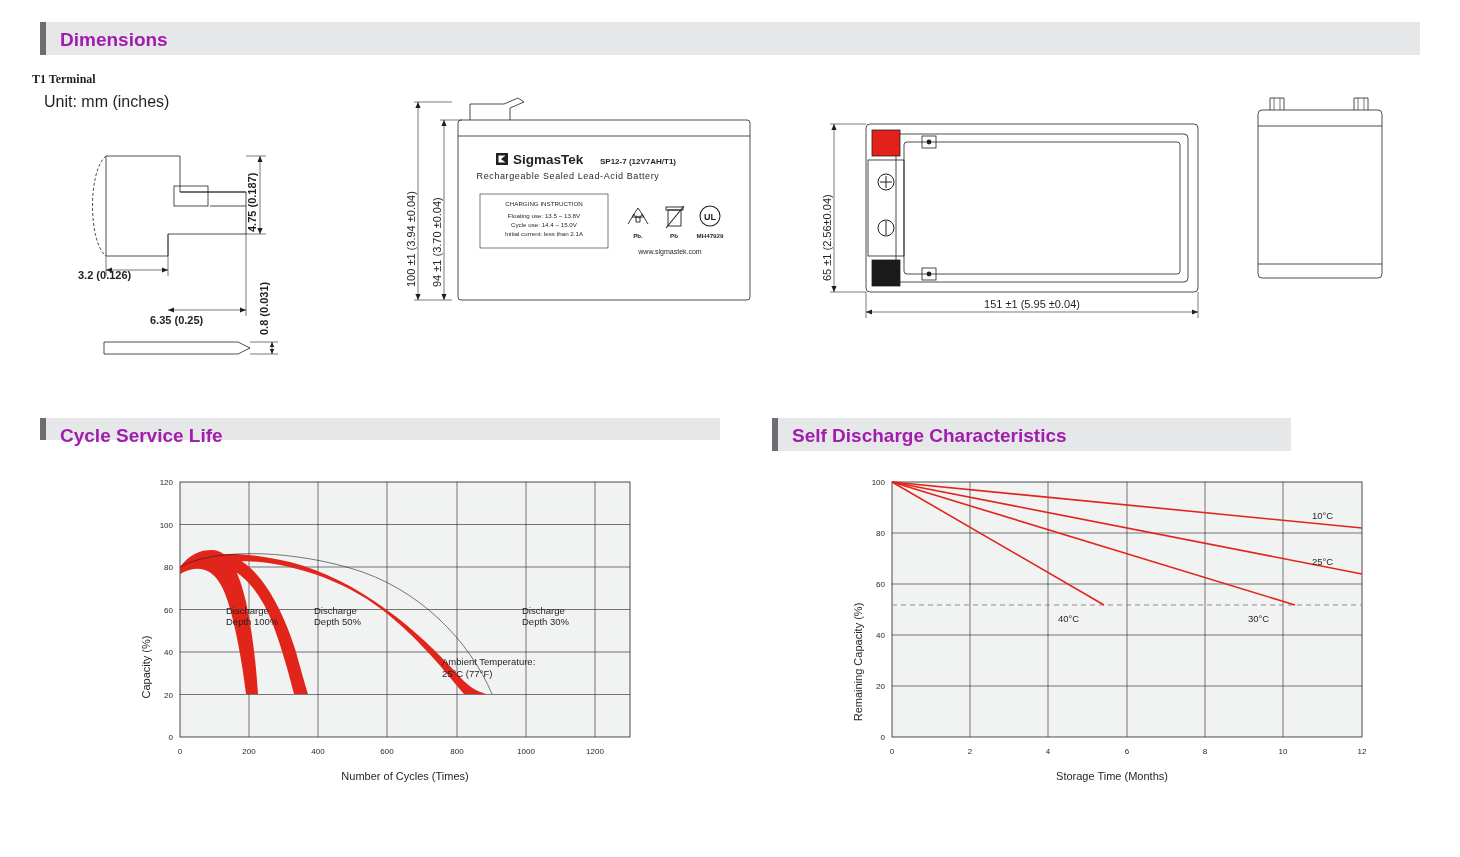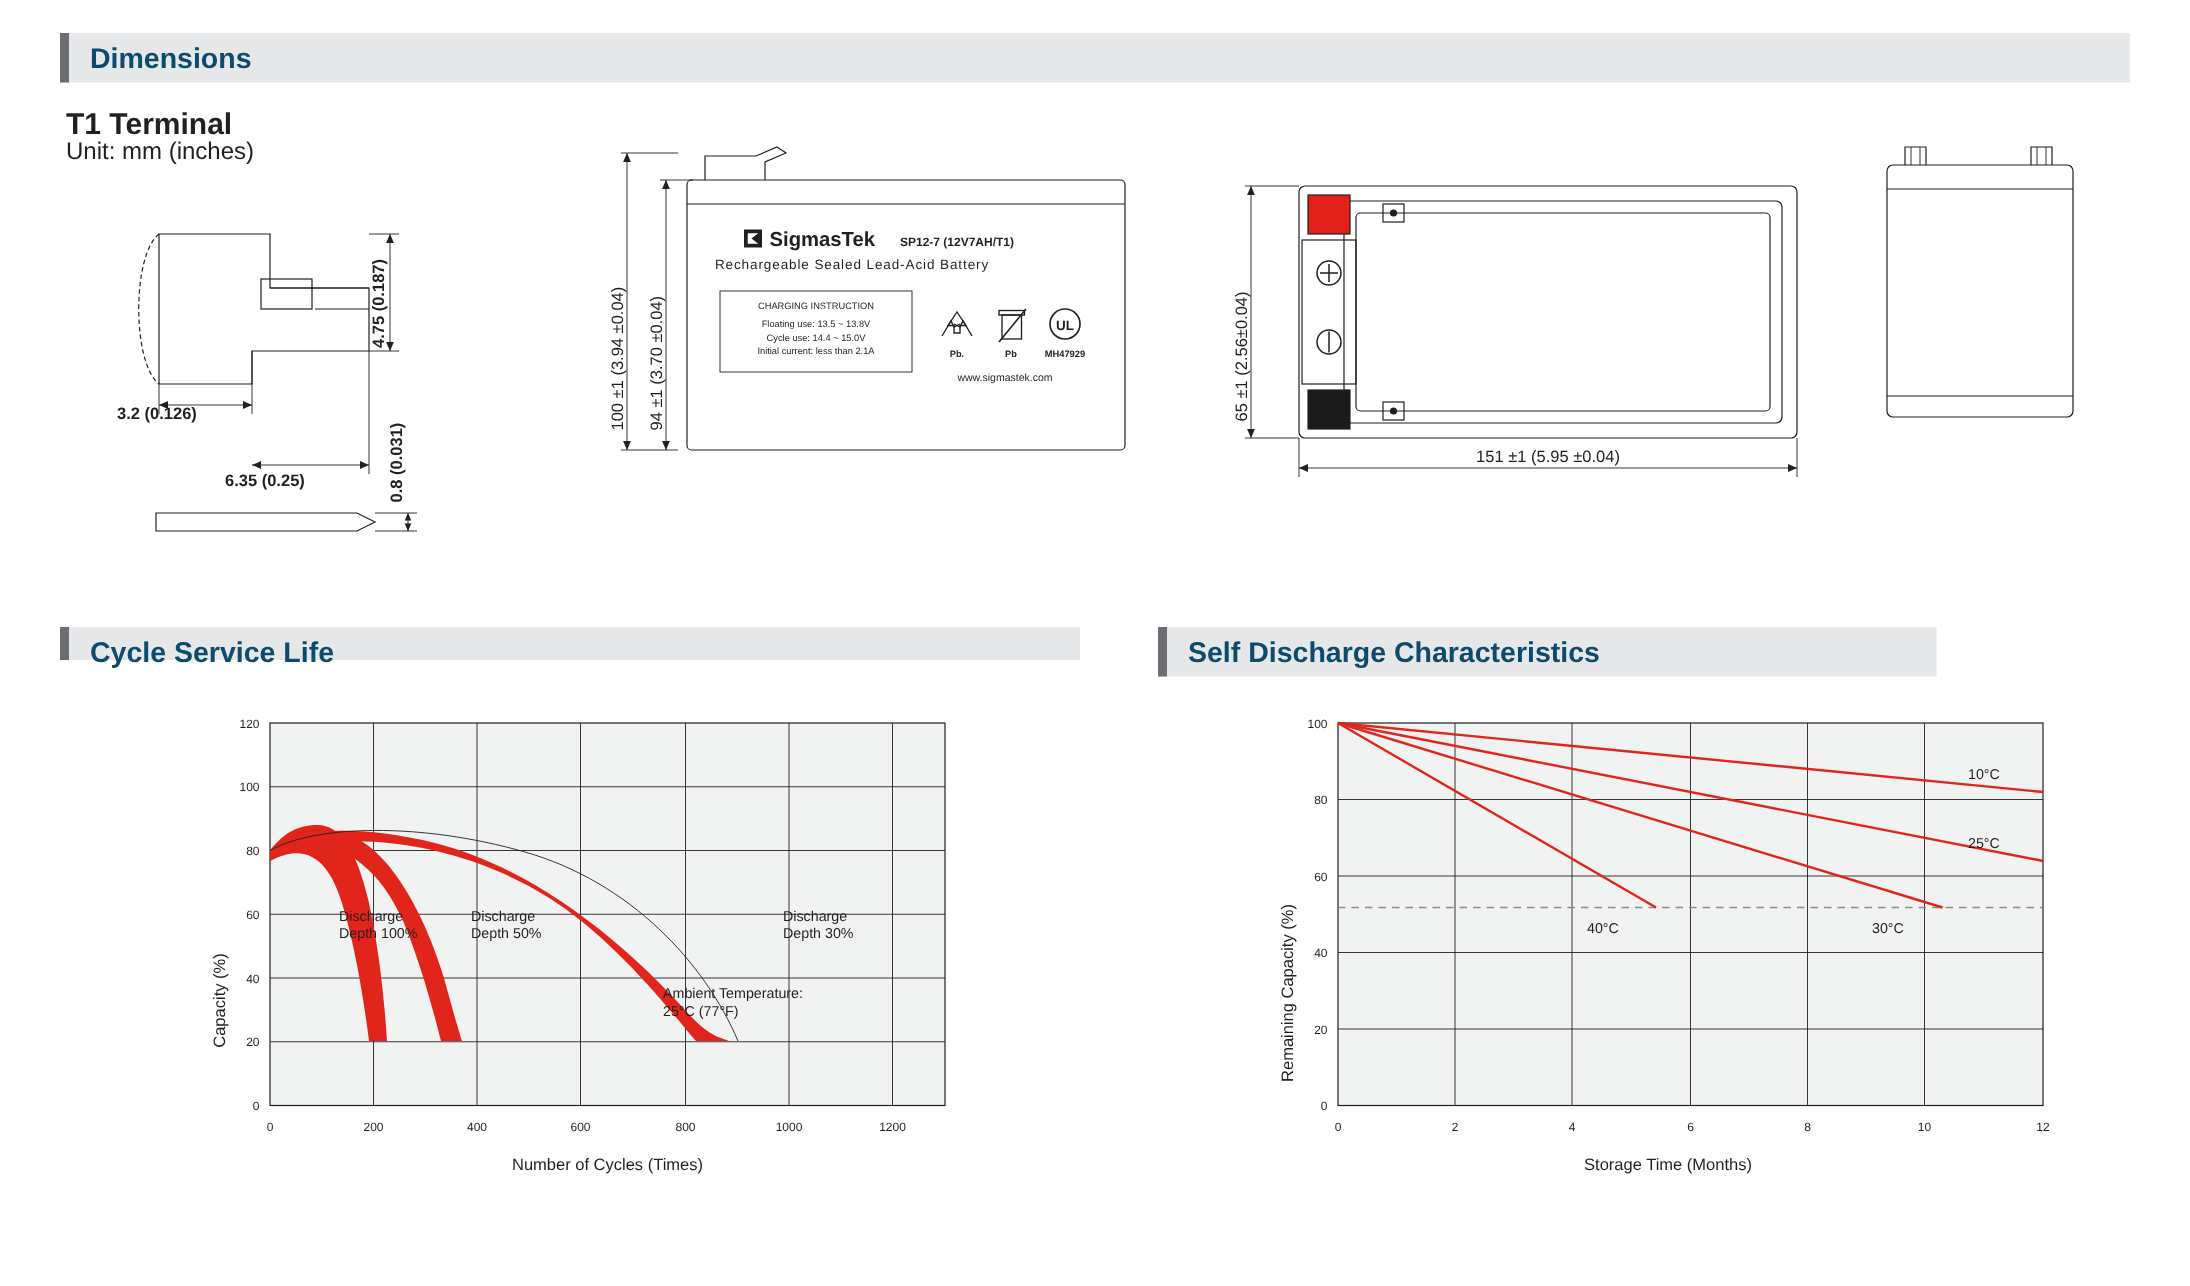--- a/index.html
+++ b/index.html
@@ -4,29 +4,29 @@
 <style>
   html,body{margin:0;padding:0;}
   body{
     width:1460px;height:857px;background:#ffffff;
     font-family:"Liberation Sans", sans-serif;
     color:#231f20;position:relative;overflow:hidden;
   }
   .section-header{
     background:#e6e7e8;
     border-left:6px solid #6d6e71;
-    font-size:19px;font-weight:bold;color:#0c4a6e;
+    font-size:19px;font-weight:bold;color:#a21caf;
     padding:7px 0 7px 14px;
     box-sizing:border-box;
   }
   #dimensions-header{position:absolute;left:40px;top:22px;width:1380px;height:33px;}
   #cycle-header{position:absolute;left:40px;top:418px;width:680px;height:22px;}
   #self-header{position:absolute;left:772px;top:418px;width:519px;height:33px;}
 
-  #t1-title{position:absolute;left:44px;top:72px;font-size:20px;font-weight:bold;}
+  #t1-title{position:absolute;left:32px;top:72px;font-size:12px;font-weight:bold;font-family:Liberation Serif, serif;}
   #t1-unit{position:absolute;left:44px;top:93px;font-size:16px;}
 
   .svgwrap{position:absolute;}
   text{font-family:"Liberation Sans", sans-serif;fill:#231f20;}
   .dim{font-size:11px;}
   .tiny{font-size:6.2px;}
   .axis{font-size:8px;fill:#231f20;}
   .axis-title{font-size:11px;fill:#231f20;}
   .chartlabel{font-size:9.5px;fill:#231f20;}
 

